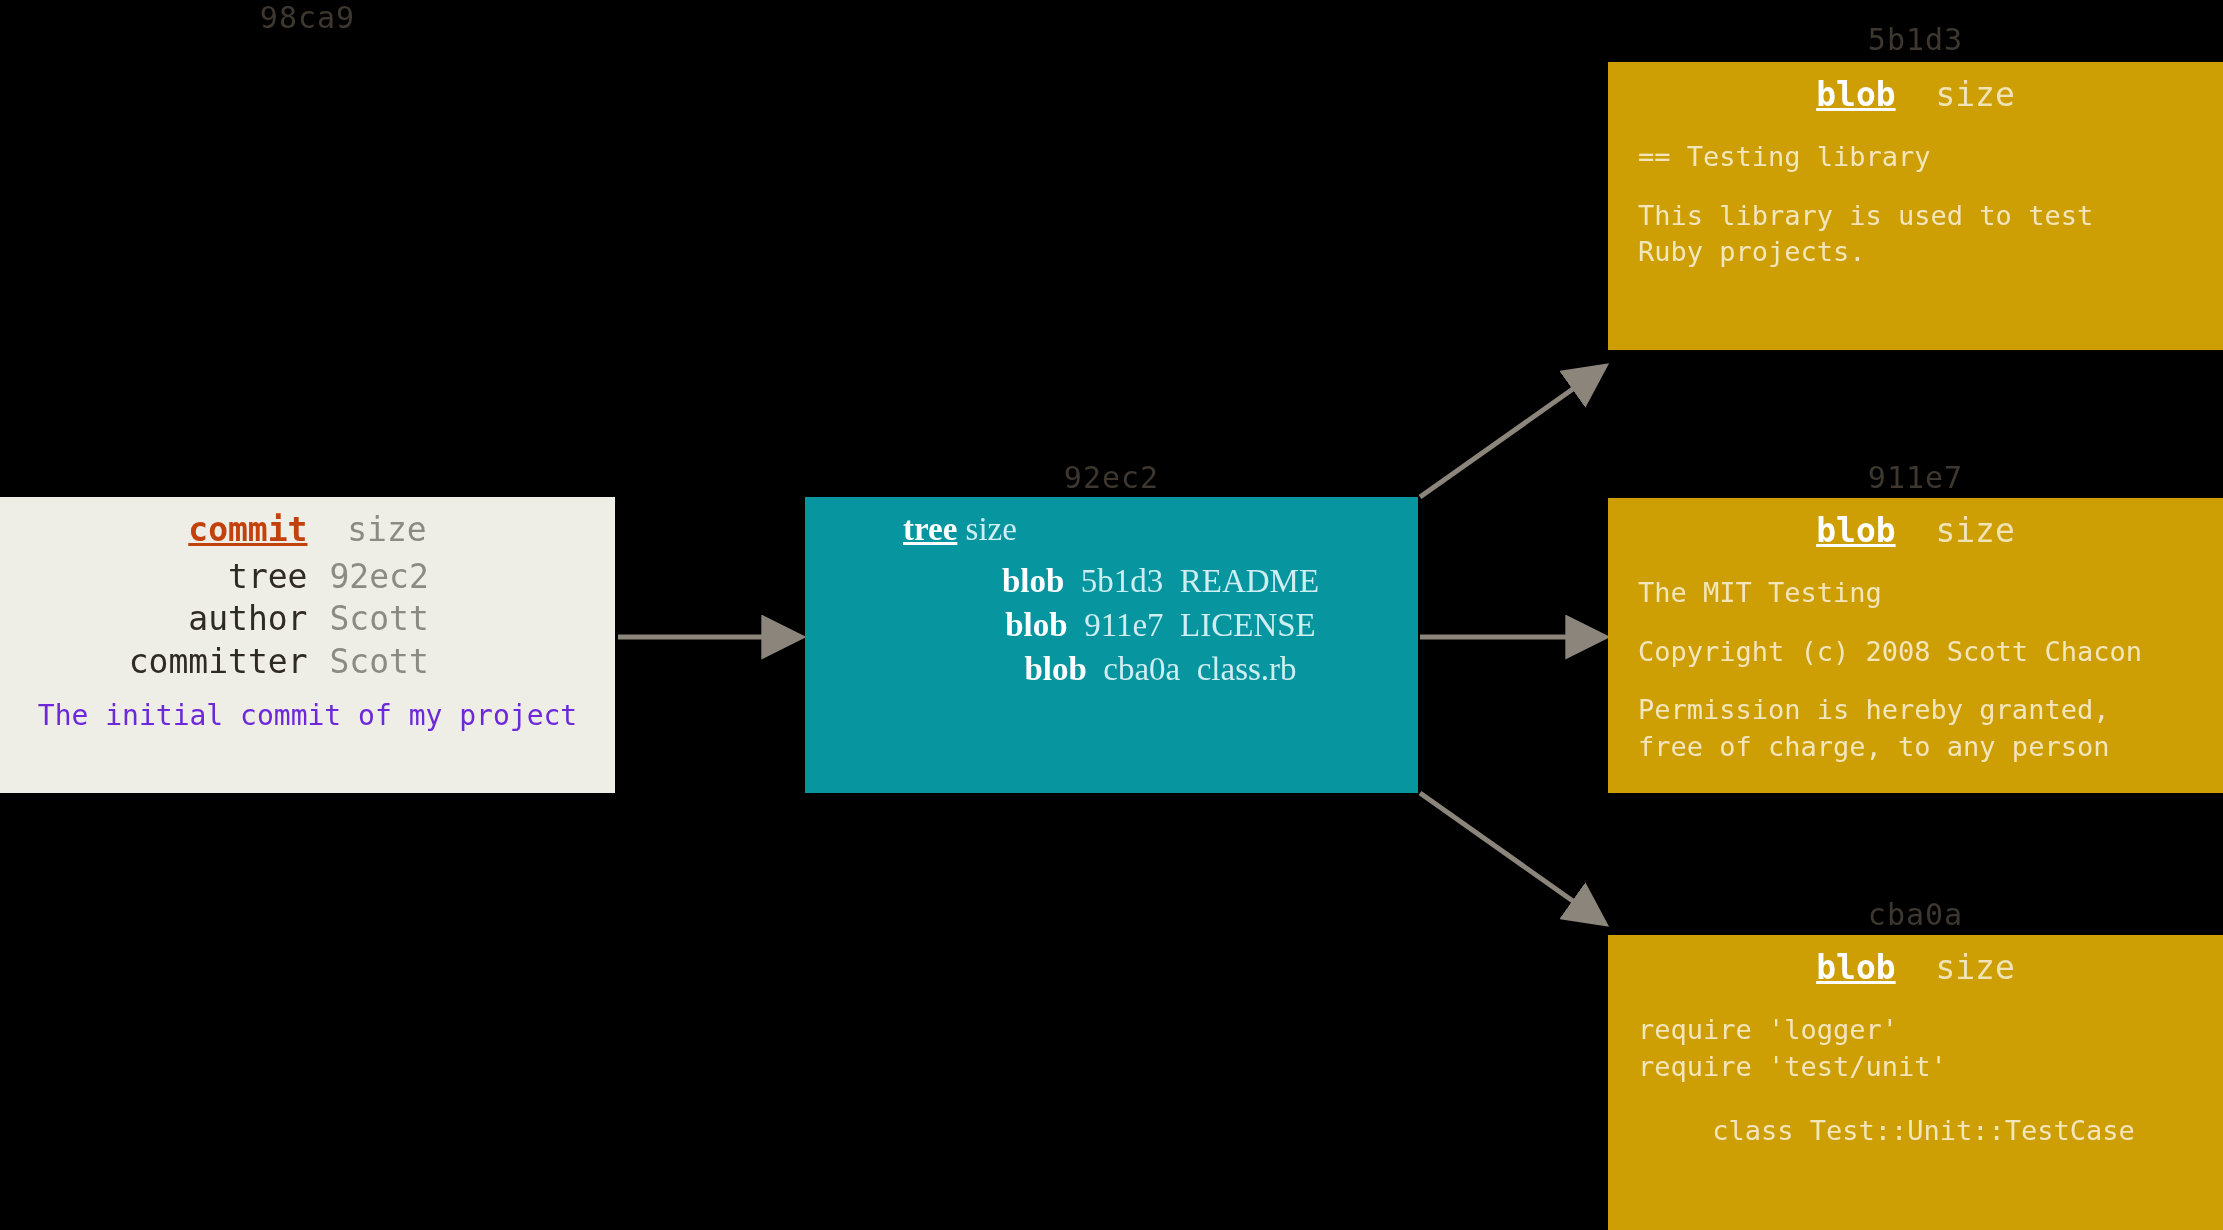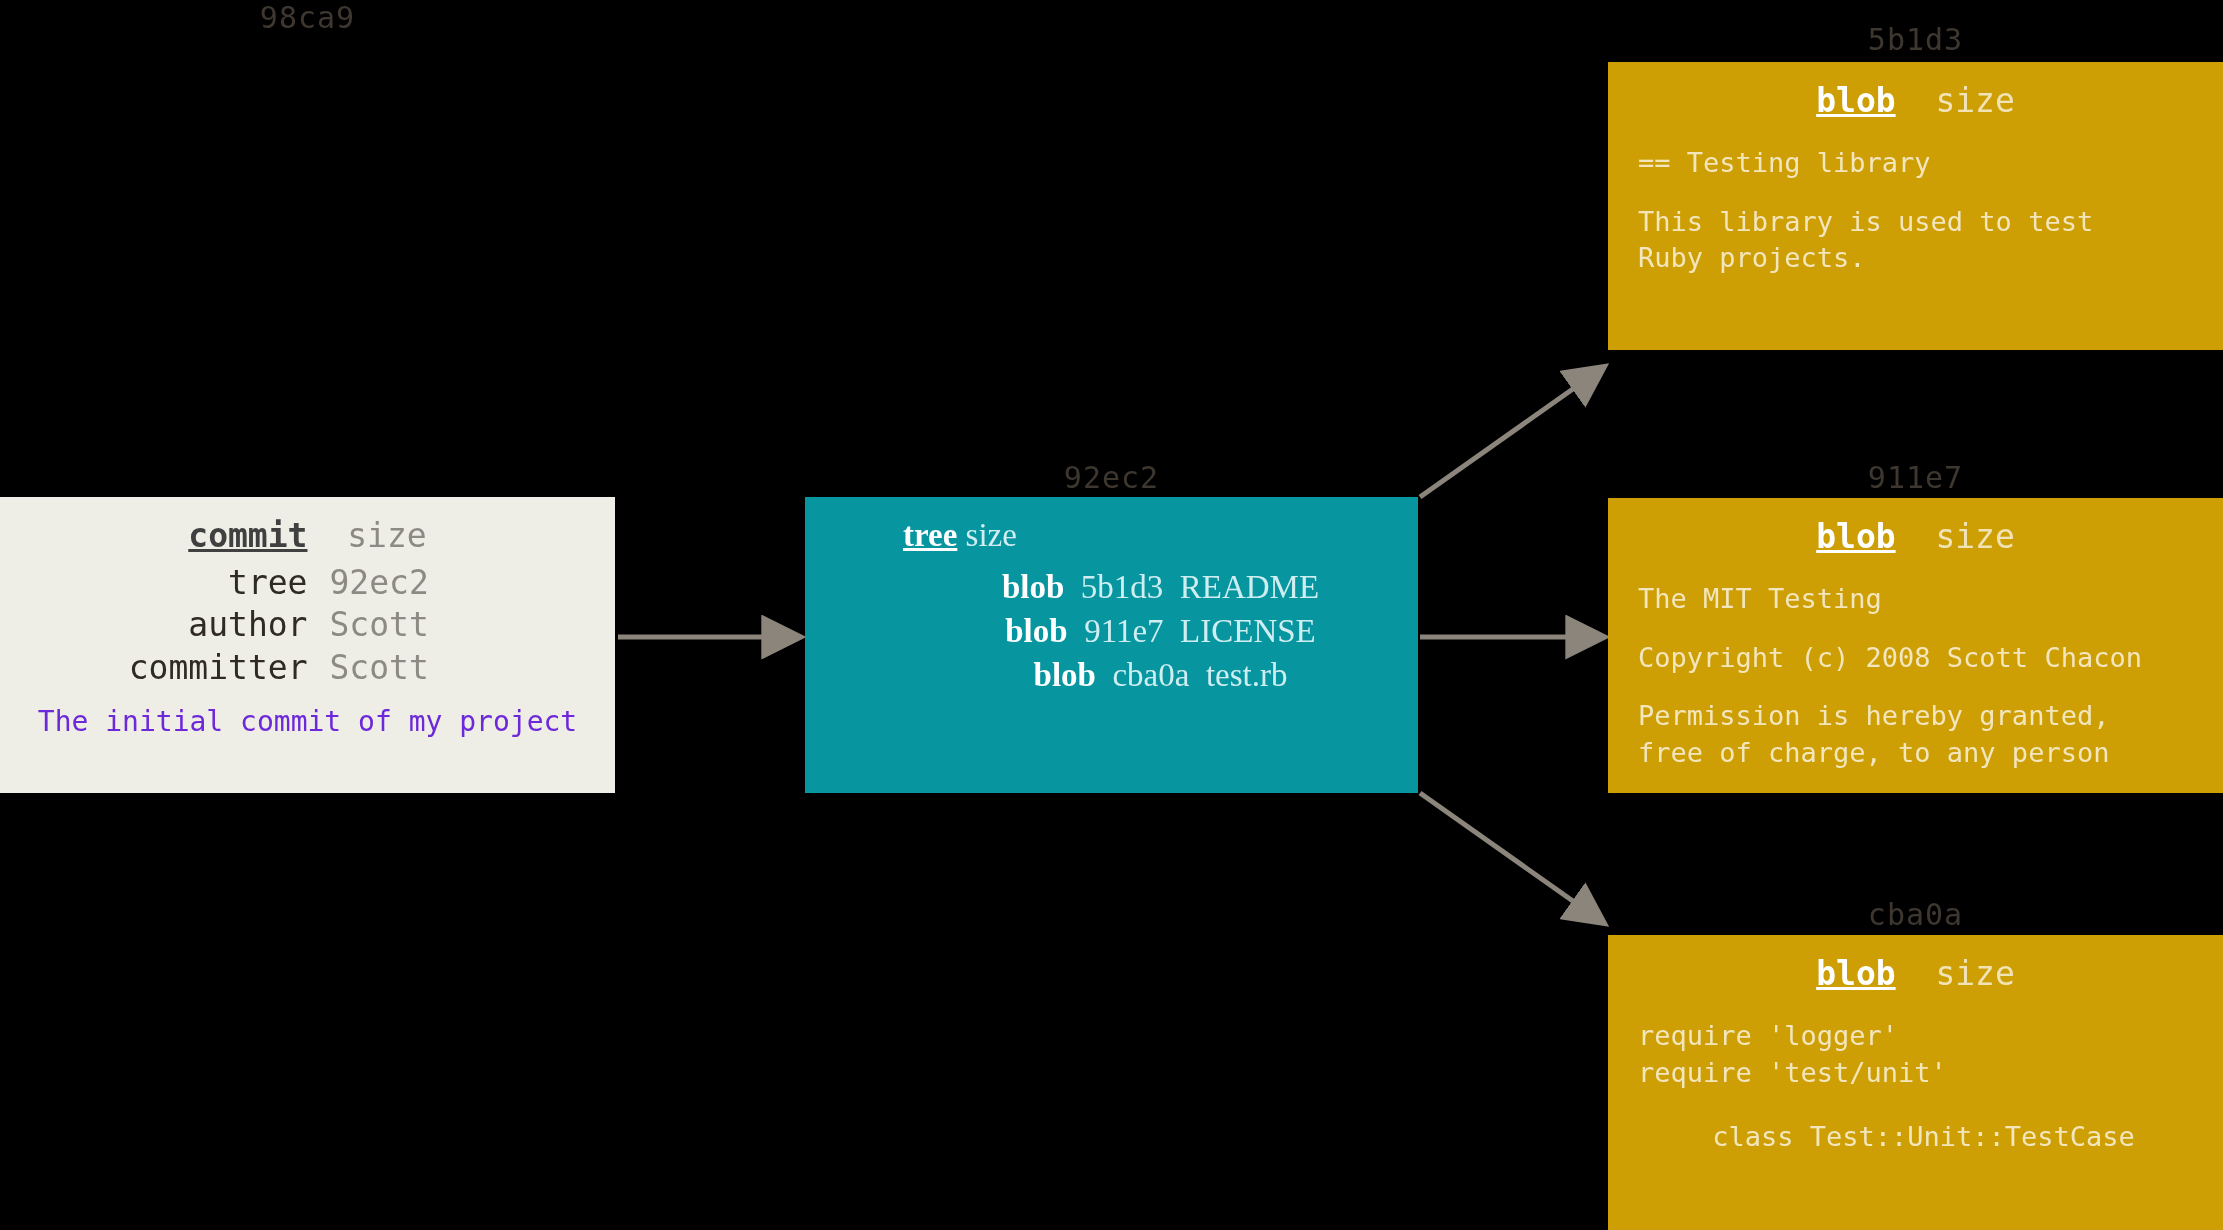--- a/index.html
+++ b/index.html
@@ -52,32 +52,32 @@
   }
   .obj-box.blob {
     background: #cd9f05;
   }
 
   
   .obj-header {
     text-align: center;
     font-size: 33px;
     line-height: 1.25;
-    padding-top: 18px;
+    padding-top: 12px;
     white-space: nowrap;
   }
   .obj-header .kind {
     font-weight: bold;
     text-decoration: underline;
   }
   .obj-header .size {
     font-weight: normal;
   }
 
-  .commit .obj-header .kind { color: #404040; text-decoration: underline; }
+  .commit .obj-header .kind { color: #c2410c; text-decoration: underline; }
   .commit .obj-header .size { color: #8d8a84; }
   .tree   .obj-header .kind { color: #ffffff; }
   .tree   .obj-header .size { color: #cfeef1; }
   .blob   .obj-header .kind { color: #ffffff; }
   .blob   .obj-header .size { color: #f0e3b6; }
 
   
   .commit-fields {
     margin-top: 6px;
     display: flex;
@@ -206,21 +206,21 @@
         <span class="tsize">&nbsp;</span><span class="tsize">README</span>
       </div>
       <div class="tree-row">
         <span class="mode">blob</span>
         <span class="tsize">&nbsp;</span><span class="tsize">911e7</span>
         <span class="tsize">&nbsp;</span><span class="tsize">LICENSE</span>
       </div>
       <div class="tree-row">
         <span class="mode">blob</span>
         <span class="tsize">&nbsp;</span><span class="tsize">cba0a</span>
-        <span class="tsize">&nbsp;</span><span class="tsize">test.rb</span>
+        <span class="tsize">&nbsp;</span><span class="tsize">class.rb</span>
       </div>
     </div>
   </div>
 
   <div class="hash-label" style="left:1608px; top:22px; width:615px; text-align:center;">5b1d3</div>
 
   <div class="obj-box blob" style="left:1608px; top:62px; width:615px; height:288px;">
 
     <div class="obj-header">
       <span class="kind">blob</span><span class="size">&nbsp;&nbsp;</span><span class="size">size</span>

